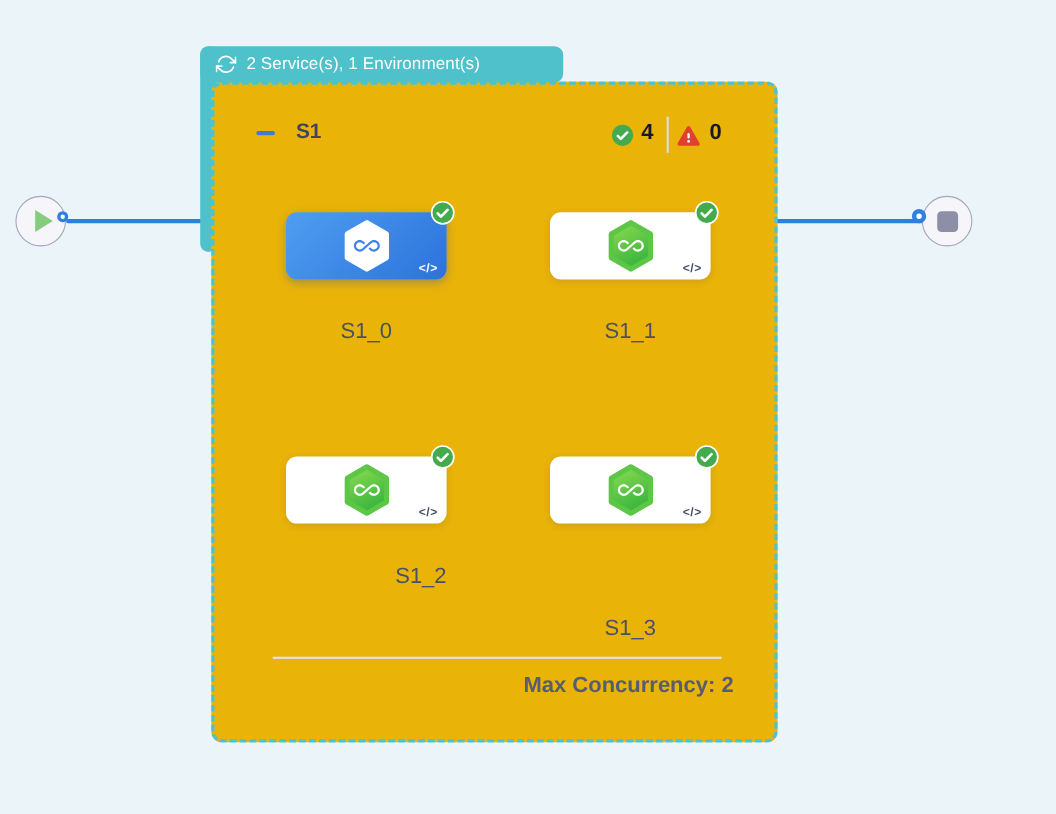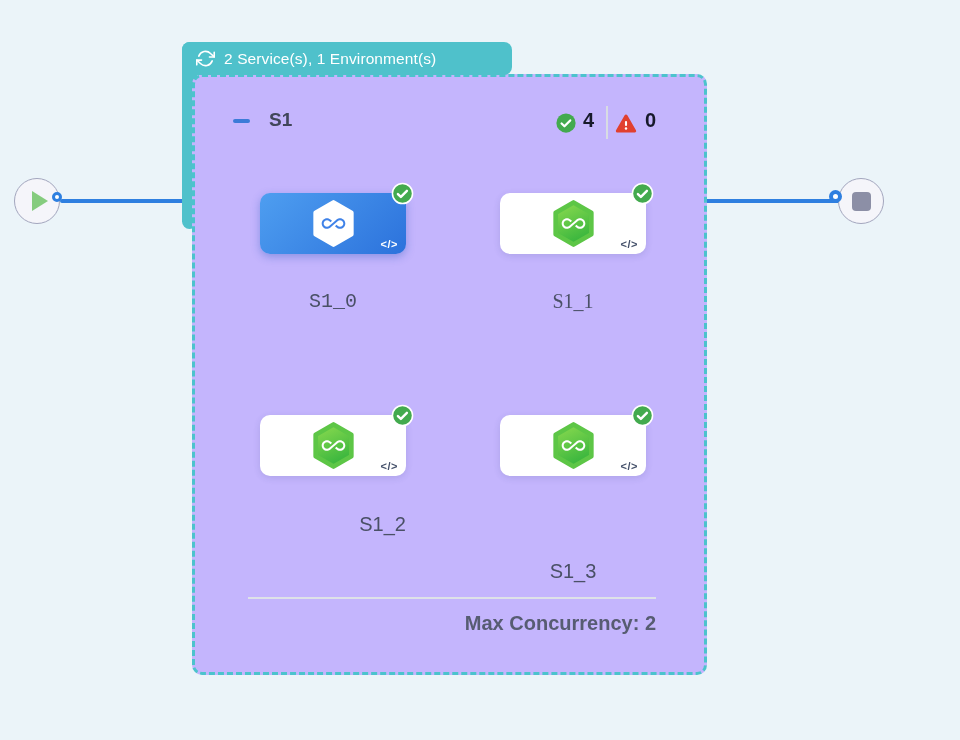--- a/index.html
+++ b/index.html
@@ -49,21 +49,21 @@
     background:#4FC1CB; border-radius:8px; z-index:4;
     display:flex; align-items:center; gap:9px; padding:0 14px;
     color:#fff; font-size:15.5px; font-weight:500; letter-spacing:0.1px;
   }
   .loop-icon { width:19px; height:19px; flex:0 0 auto; }
 
   
   .stage-box {
     position:absolute; left:192px; top:74px; width:515px; height:601px;
     border:3px dashed #4CC3CD; border-radius:10px;
-    background:#c4b5fd; z-index:3;
+    background:#eab308; z-index:3;
   }
   .collapse-btn {
     position:absolute; left:38px; top:34px; width:30px; height:20px;
     display:flex; align-items:center; cursor:pointer;
   }
   .minus { width:17px; height:4px; background:#3C7BD8; border-radius:2px; }
   .stage-title {
     position:absolute; left:74px; top:32px;
     font-size:19px; font-weight:700; color:#41465A;
   }
@@ -95,30 +95,30 @@
   .code-glyph {
     position:absolute; right:8px; bottom:4px;
     font-size:11px; font-weight:700; color:#44506A; letter-spacing:0.5px;
   }
   .svc-card.selected .code-glyph { color:#ffffff; }
 
   .svc-label {
     position:absolute; width:146px; text-align:center;
     font-size:20px; color:#4A5066;
   }
-  .label-0 { left:65px;  top:213px;font-family:Liberation Mono, monospace; }
-  .label-1 { left:305px; top:213px;font-family:Liberation Serif, serif; }
+  .label-0 { left:65px;  top:213px; }
+  .label-1 { left:305px; top:213px; }
   .label-2 { left:65px;  top:436px;text-align:right; }
   .label-3 { left:305px; top:436px;margin-top:47px; }
 
   .footer-divider {
     position:absolute; left:53px; top:520px; width:408px; height:2px; background:#DEE2E8;
   }
   .footer-text {
-    position:absolute; left:53px; top:535px; width:408px; text-align:right;
+    position:absolute; left:64px; top:535px; width:408px; text-align:right;
     font-size:20px; font-weight:700; color:#575C72;
   }
 </style>
 </head>
 <body>
 
 <svg width="0" height="0" style="position:absolute">
   <defs>
     <linearGradient id="gradGreen" x1="0" y1="0" x2="0.4" y2="1">
       <stop offset="0" stop-color="#8FDC50"></stop>

